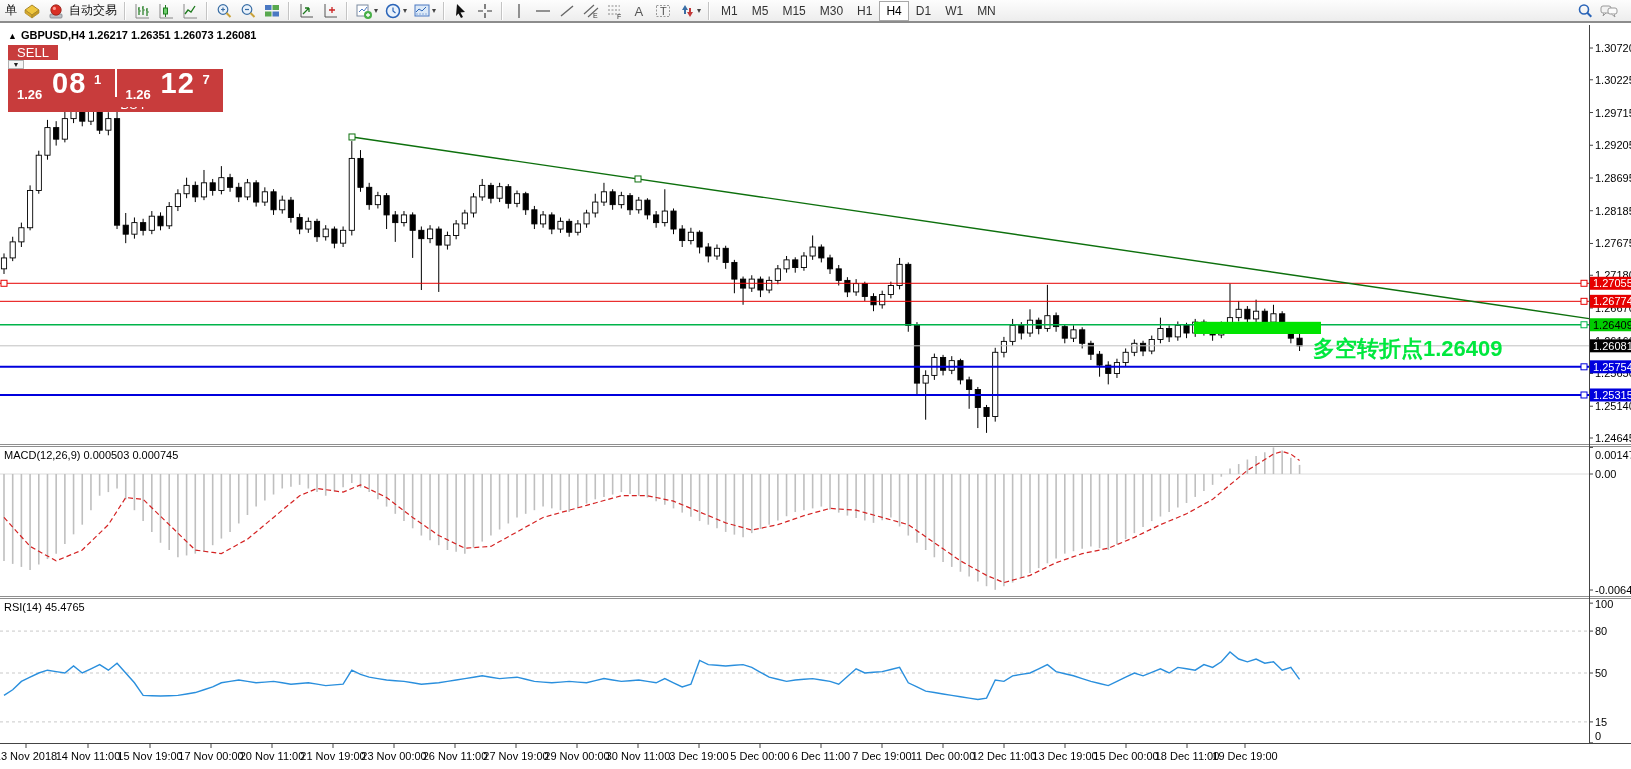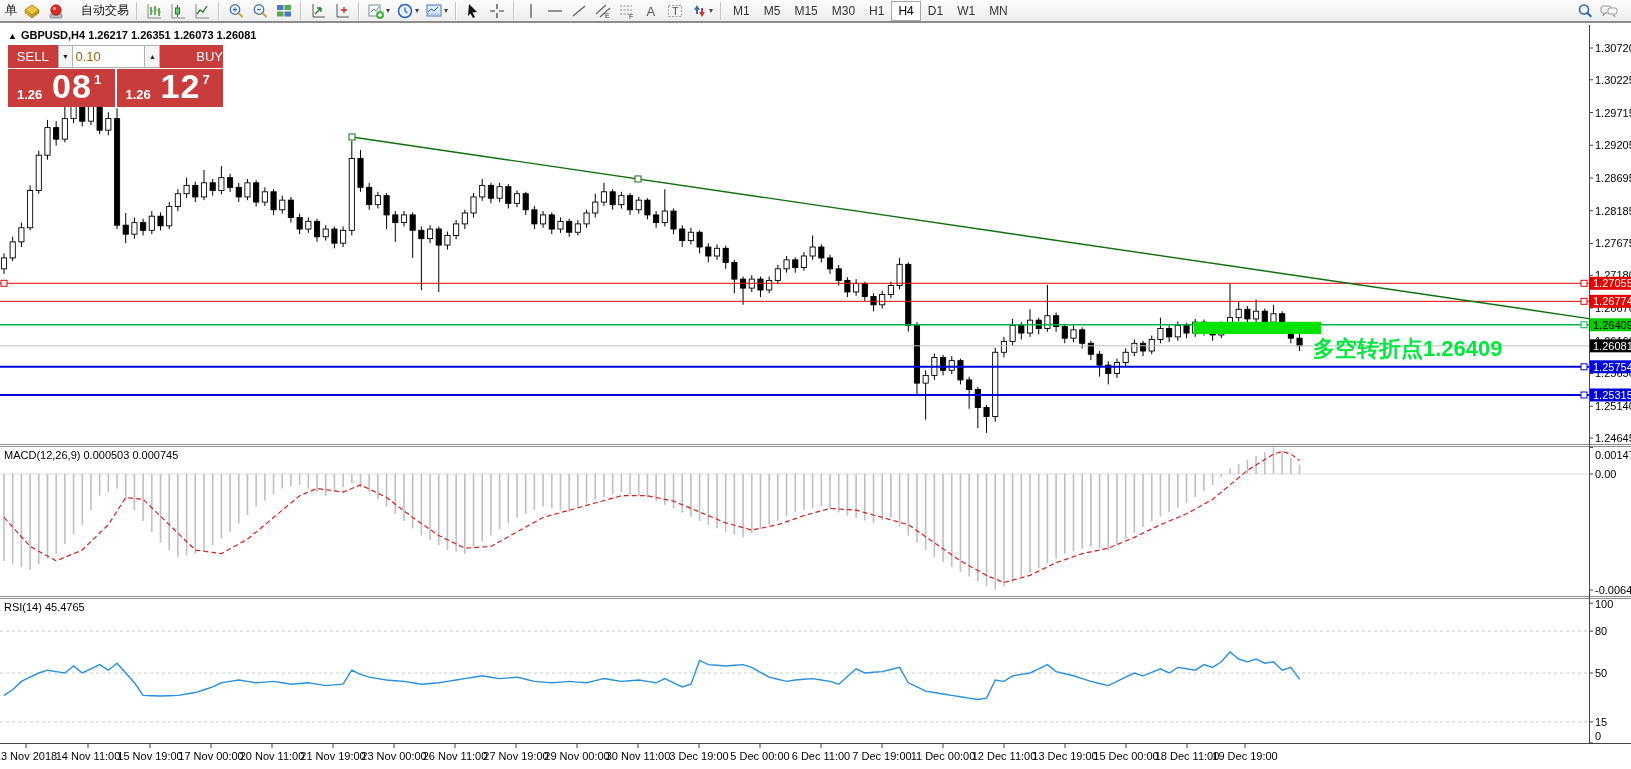--- a/index.html
+++ b/index.html
@@ -13,33 +13,33 @@
   .tb-sep{width:1px;height:18px;background:#c4c4c4;border-right:1px solid #fff;margin:0 4px;flex:0 0 auto;}
   .tb-label{font-size:12px;color:#111;white-space:nowrap;}
   .caret{font-size:8px;color:#444;margin-left:1px;}
   .tf-btn{font-size:12px;color:#333;padding:2px 6px;border:1px solid transparent;flex:0 0 auto;}
   .tf-btn.active{background:#fff;border:1px solid #a8a8a8;color:#000;}
   .tb-right{margin-left:auto;display:flex;align-items:center;margin-right:10px;}
   
   .symbol-line{position:absolute;left:8px;top:29px;font-size:11px;font-weight:bold;color:#000;z-index:20;white-space:nowrap;}
   .symbol-line .tri{font-size:9px;margin-right:4px;}
   .trade-panel{position:absolute;left:8px;top:45px;width:215px;z-index:20;font-family:"Liberation Sans",sans-serif;}
-  .tp-row1{display:flex;height:23px;}
+  .tp-row1{display:flex;height:23px;flex-direction:column;}
   .tp-btn{background:#c83c3c;color:#fff;font-size:13px;display:flex;align-items:center;justify-content:center;}
   .btn-sell{width:50px;}
   .btn-buy{flex:1;padding-left:36px;}
   .spin{width:16px;background:#f4f4f4;border:1px solid #b0b0b0;box-sizing:border-box;
     display:flex;align-items:center;justify-content:center;font-size:7px;color:#222;}
   .vol-input{width:71px;border:1px solid #b0b0b0;border-left:none;border-right:none;
     font-size:13px;padding-right:6px;box-sizing:border-box;color:#a16207;background:#fff;}
   .tp-row2{display:flex;height:38px;margin-top:1px;}
   .price-box{background:#c83c3c;color:#fff;flex:1;position:relative;}
   .price-box.sell{margin-right:2px;}
   .pb-small{position:absolute;left:9px;bottom:5px;font-size:13px;font-weight:bold;}
-  .pb-big{position:absolute;left:44px;top:-2px;font-size:34px;font-weight:bold;letter-spacing:1px;}
+  .pb-big{position:absolute;left:44px;top:-2px;font-size:29px;font-weight:bold;letter-spacing:1px;}
   .pb-sup{position:absolute;left:86px;top:3px;font-size:13px;font-weight:bold;}
   svg#chart-svg{position:absolute;left:0;top:0;z-index:5;}
   .icon{display:block;}
 </style>
 </head>
 <body>
 
 <div class="toolbar">
   <div class="tb-btn tb-wide">
     <span class="tb-label">单</span>
@@ -50,21 +50,21 @@
       <path d="M2 8l7 5v3l-7-5z" fill="#d8a92c" stroke="#a8862a" stroke-width="0.7"></path>
       <path d="M16 8l-7 5v3l7-5z" fill="#c69a22" stroke="#a8862a" stroke-width="0.7"></path>
     </svg>
   </div>
   <div class="tb-btn tb-wide">
     <svg class="icon" width="18" height="18" viewBox="0 0 18 18">
       <rect x="3" y="12" width="12" height="4" rx="1" fill="#b9bec4" stroke="#7d838a" stroke-width="0.8"></rect>
       <circle cx="9" cy="8" r="5.2" fill="#d93025" stroke="#8f1d14" stroke-width="0.8"></circle>
       <circle cx="7.4" cy="6.4" r="1.6" fill="#ff9d94"></circle>
     </svg>
-    <span class="tb-label" style="margin-left:16px">自动交易</span>
+    <span class="tb-label" style="margin-left:4px">自动交易</span>
   </div>
   <div class="tb-sep"></div>
   <div class="tb-btn">
     <svg class="icon" width="18" height="18" viewBox="0 0 18 18">
       <path d="M3 2v14h13" stroke="#888" fill="none"></path>
       <path d="M6 5v8M5 7h1M6.8 9h1M10 4v9M9 6h1M10.8 8h1M14 6v8M13 8h1M14.8 10h1" stroke="#1d7a1d" stroke-width="1.2" fill="none"></path>
     </svg>
   </div>
   <div class="tb-btn">
     <svg class="icon" width="18" height="18" viewBox="0 0 18 18">

